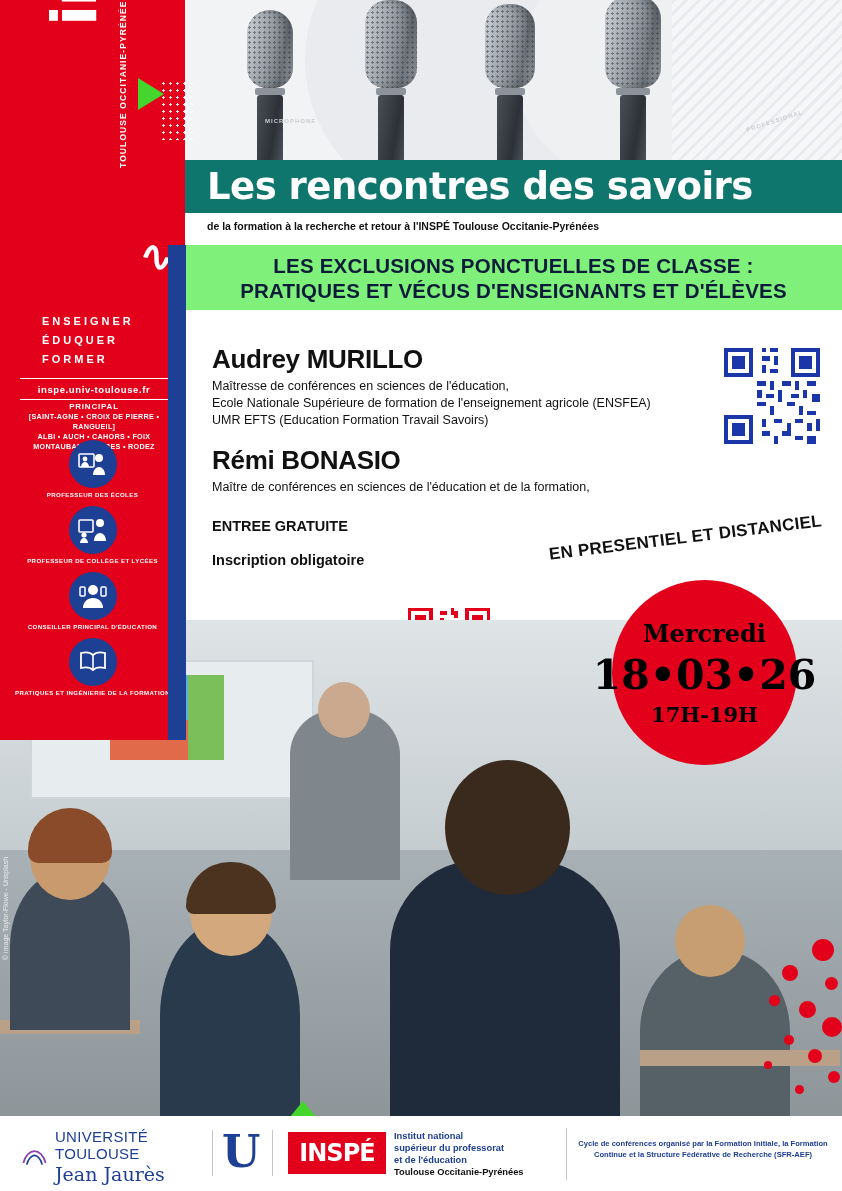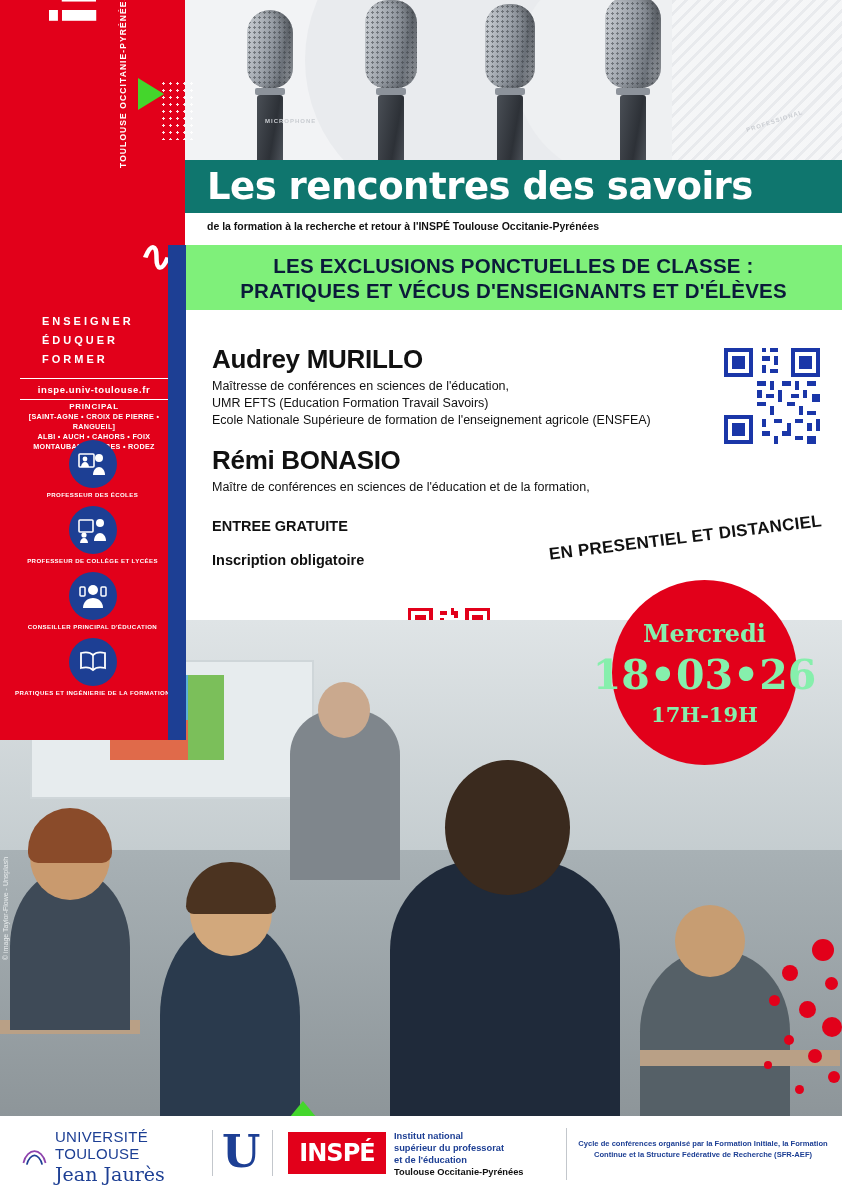--- a/index.html
+++ b/index.html
@@ -168,21 +168,21 @@
   .presentiel{
     position:absolute;left:548px;top:528px;
     transform:rotate(-7deg);
     font-size:17px;font-weight:bold;color:#111;letter-spacing:.3px;
     white-space:nowrap;
   }
 
   
   .date-circle{
     position:absolute;left:612px;top:580px;width:185px;height:185px;border-radius:50%;
-    background:#e2001a;color:#86efac;display:flex;flex-direction:column;align-items:center;justify-content:center;
+    background:#e2001a;color:#000000;display:flex;flex-direction:column;align-items:center;justify-content:center;
     text-align:center;z-index:8;
   }
   .date-circle .d1{font-size:24px;font-weight:bold;font-family:"DejaVu Serif",serif;}
   .date-circle .d2{font-size:41px;font-weight:bold;font-family:"DejaVu Serif",serif;margin:3px 0;}
   .date-circle .d3{font-size:21px;font-weight:bold;font-family:"DejaVu Serif",serif;}
 
   
   .photo{
     position:absolute;left:0;top:620px;width:842px;height:500px;overflow:hidden;
     background:linear-gradient(180deg,#cdd3d7 0%,#b9c2c6 40%,#9aa4a9 100%);
@@ -366,22 +366,22 @@
         </div>
         <div class="icon-label">PRATIQUES ET INGÉNIERIE DE LA FORMATION</div>
       </div>
     </div>
   </div>
 
   <div class="content">
     <div>
       <div class="sp-name">Audrey MURILLO</div>
       <div class="sp-line">Maîtresse de conférences en sciences de l'éducation,</div>
+      <div class="sp-line">Ecole Nationale Supérieure de formation de l'enseignement agricole (ENSFEA)</div>
       <div class="sp-line">UMR EFTS (Education Formation Travail Savoirs)</div>
-      <div class="sp-line">Ecole Nationale Supérieure de formation de l'enseignement agricole (ENSFEA)</div>
     </div>
     <div class="sp2">
       <div class="sp-name">Rémi BONASIO</div>
       <div class="sp-line">Maître de conférences en sciences de l'éducation et de la formation,</div>
     </div>
 
     <div class="free">ENTREE GRATUITE</div>
     <div class="reg">Inscription obligatoire</div>
   </div>
 

